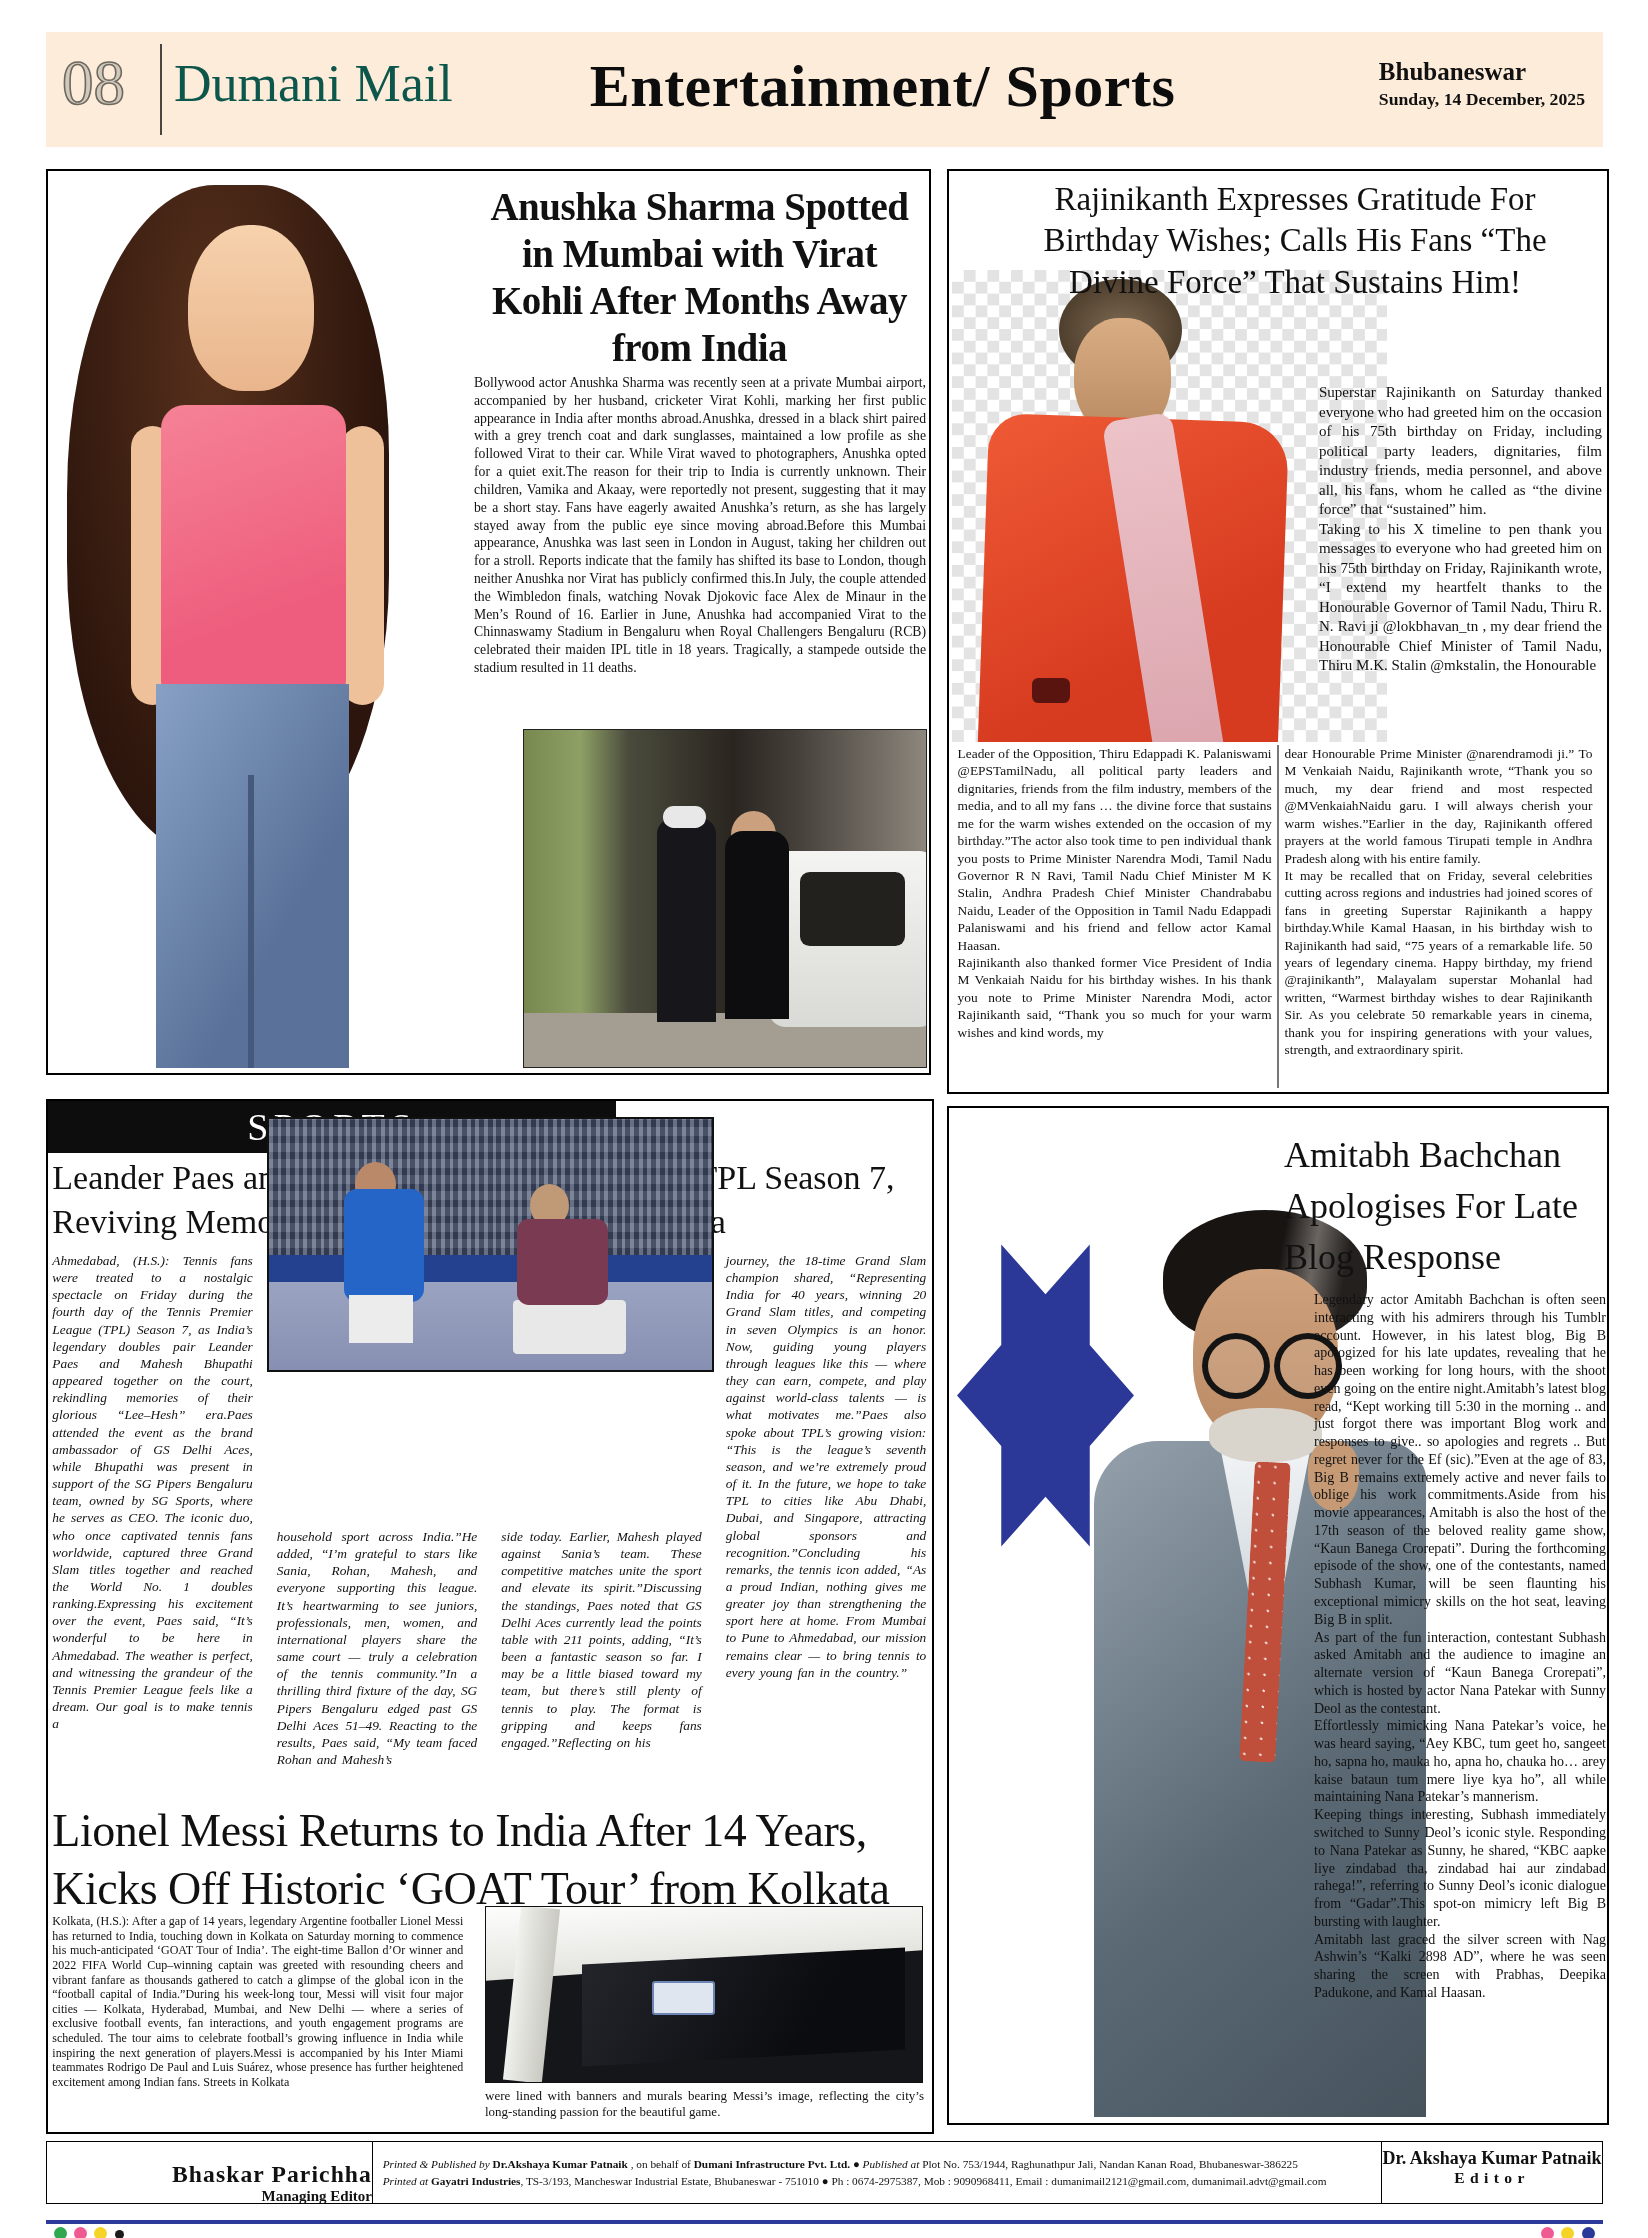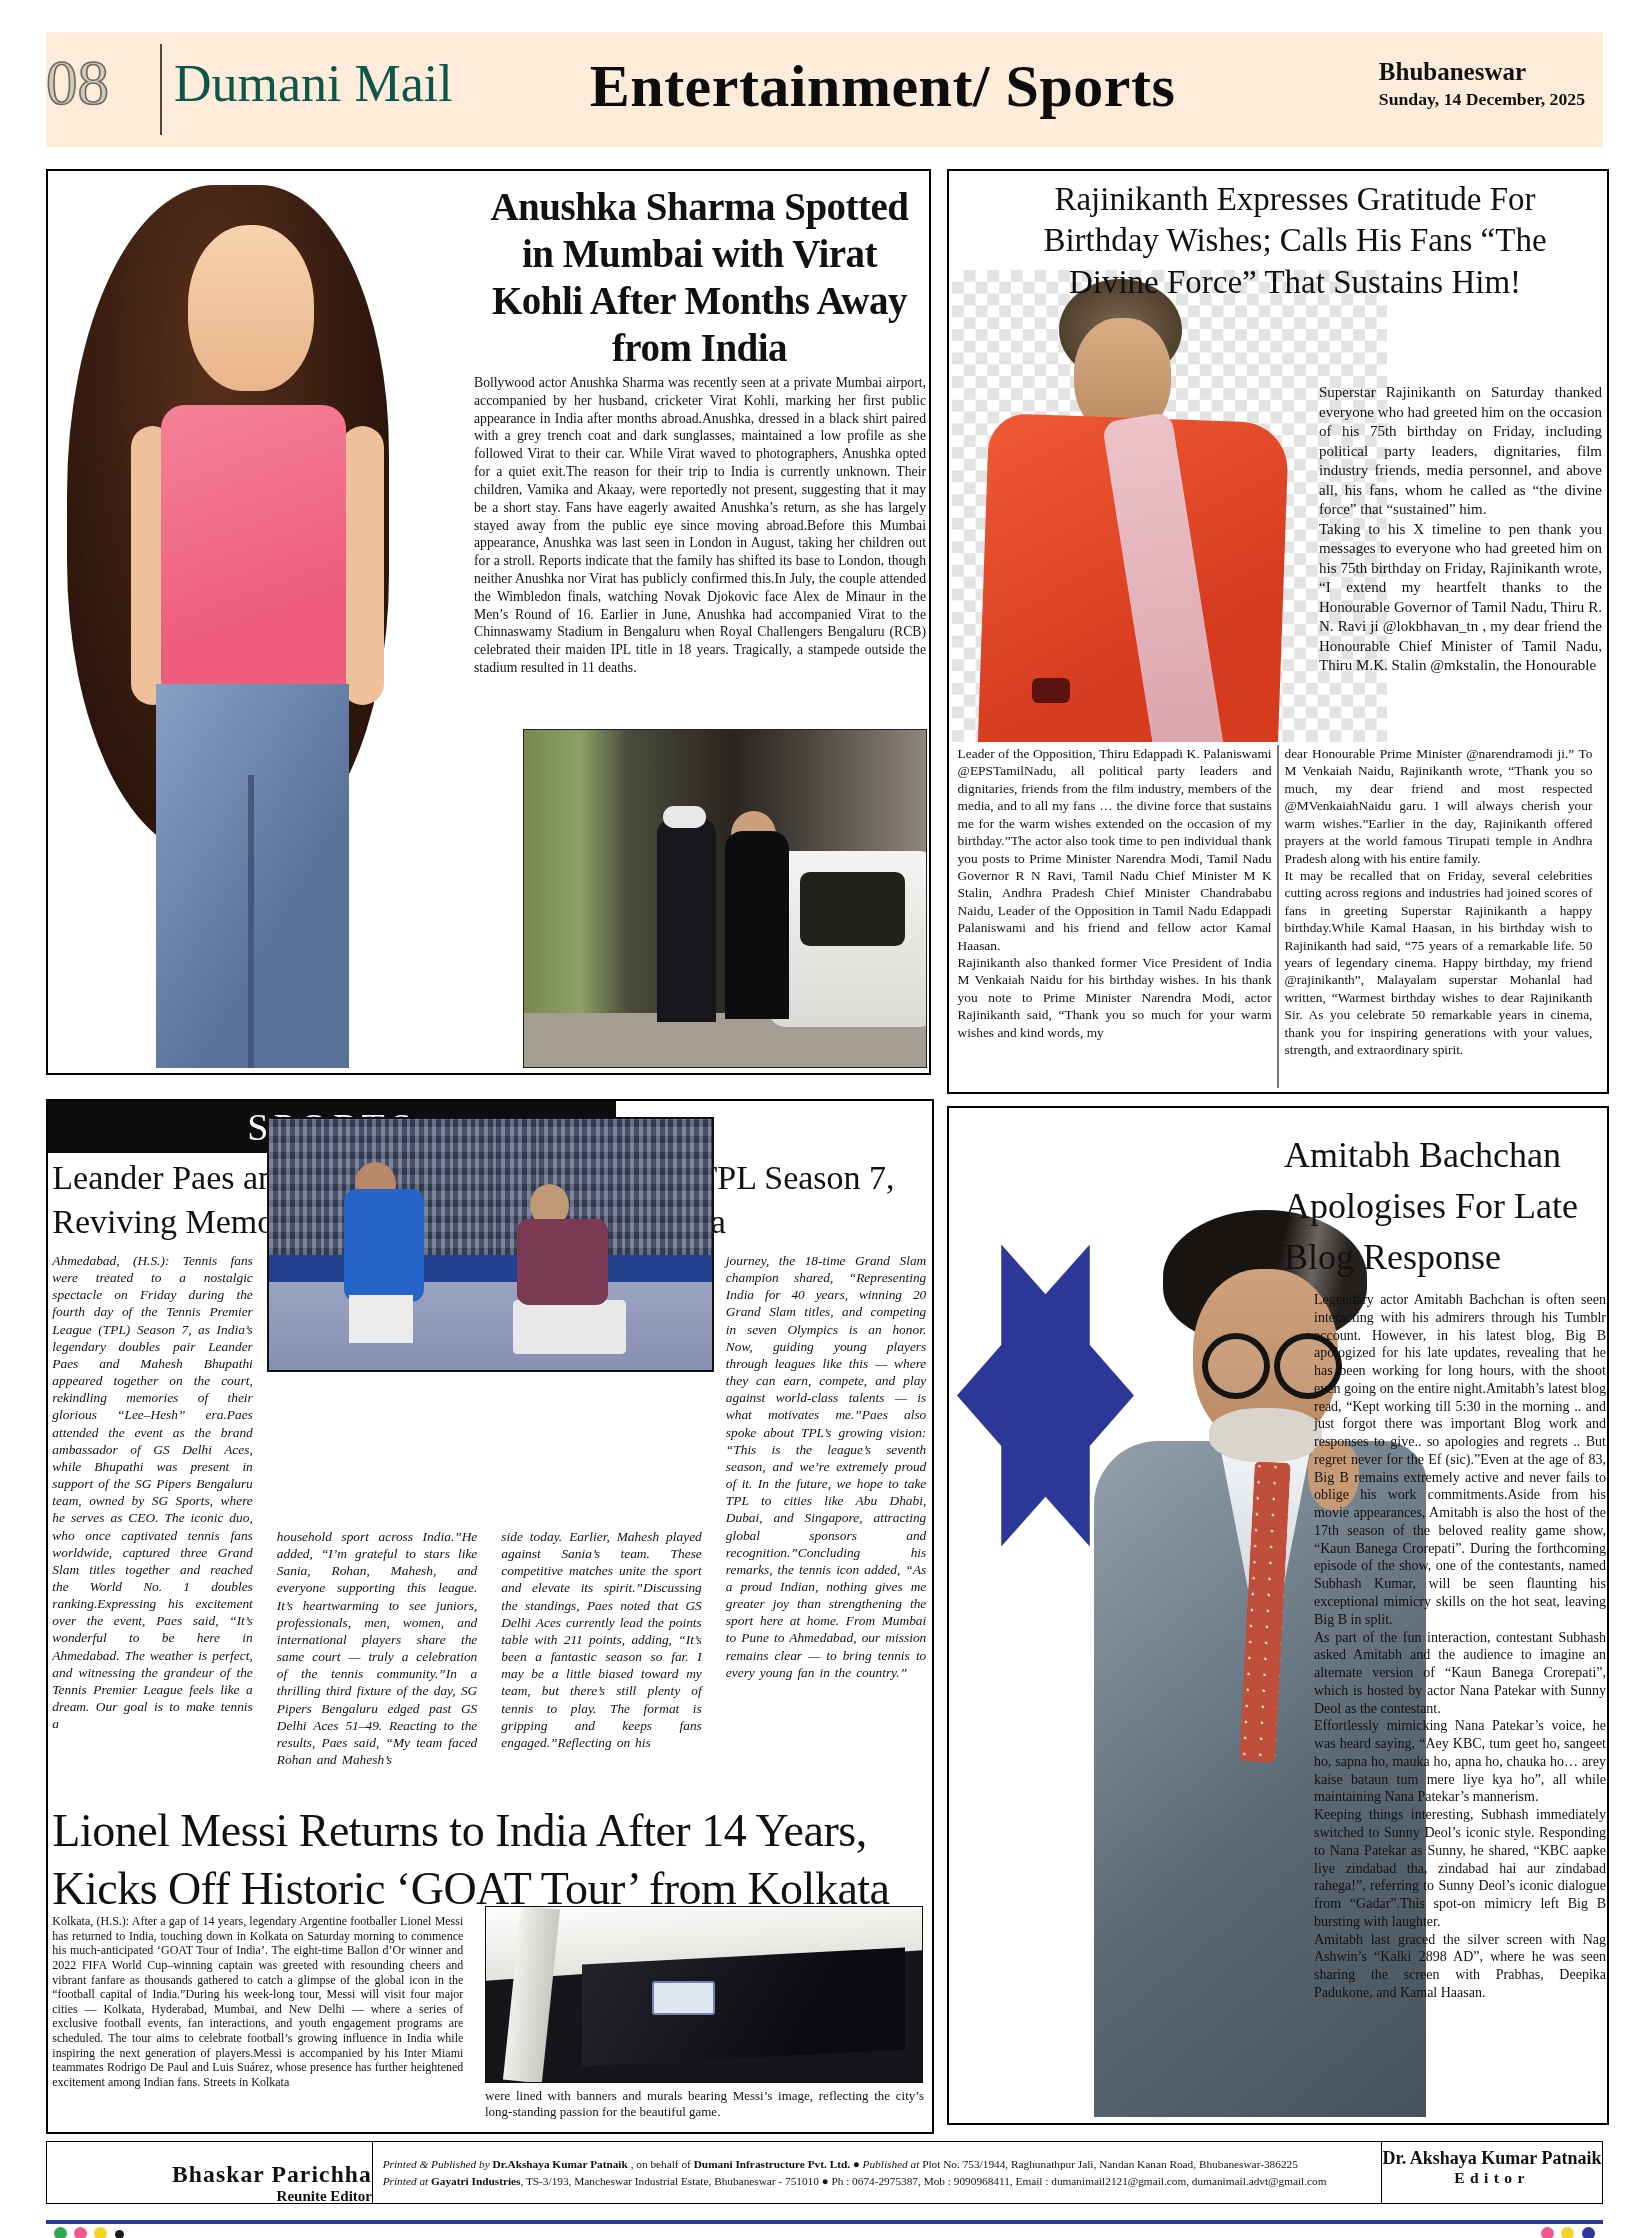--- a/index.html
+++ b/index.html
@@ -2,21 +2,21 @@
 <html style="font-size:8.6px"><head>
 <meta charset="utf-8">
 <style>
   html,body{margin:0;padding:0;background:#ffffff;}
   body{width:1648px;height:2239px;position:relative;font-family:"Liberation Serif",serif;color:#111;}
   .abs{position:absolute;}
   .just{text-align:justify;text-justify:inter-word;}
   .pre{white-space:pre-line;}
   
   .hdr{left:46px;top:32px;width:1557px;height:115px;background:#fdecd9;}
-  .pageno{left:0;top:20.4px;font-size:63px;font-weight:400;color:#cfc8bc;-webkit-text-stroke:1.6px #6e685e;line-height:1;}
+  .pageno{left:16px;top:20.4px;font-size:63px;font-weight:400;color:#cfc8bc;-webkit-text-stroke:1.6px #6e685e;line-height:1;}
   .hdr-div{left:114px;top:11.8px;width:1.6px;height:91px;background:#4a463f;}
   .masthead{left:128px;top:26px;font-size:52px;font-weight:400;color:#0d564b;line-height:1;}
   .section-title{left:429px;top:11.8px;width:815px;font-size:60px;font-weight:700;color:#0d0d0d;line-height:1.4;text-align:center;letter-spacing:0.5px;}
   .hdr-right{right:18px;top:26px;text-align:left;}
   .hdr-city{font-size:25px;font-weight:700;line-height:1.1;}
   .hdr-date{font-size:17.7px;font-weight:700;line-height:1.5;}
   
   .box{border:2.1px solid #000;background:#fff;}
   
   .anushka-box{left:46px;top:169px;width:881px;height:902px;}
@@ -221,21 +221,21 @@
   <div class="abs amitabh-body just pre">Legendary actor Amitabh Bachchan is often seen interacting with his admirers through his Tumblr account. However, in his latest blog, Big B apologized for his late updates, revealing that he has been working for long hours, with the shoot even going on the entire night.Amitabh’s latest blog read, “Kept working till 5:30 in the morning .. and just forgot there was important Blog work and responses to give.. so apologies and regrets .. But regret never for the Ef (sic).”Even at the age of 83, Big B remains extremely active and never fails to oblige his work commitments.Aside from his movie appearances, Amitabh is also the host of the 17th season of the beloved reality game show, “Kaun Banega Crorepati”. During the forthcoming episode of the show, one of the contestants, named Subhash Kumar, will be seen flaunting his exceptional mimicry skills on the hot seat, leaving Big B in split.
 As part of the fun interaction, contestant Subhash asked Amitabh and the audience to imagine an alternate version of “Kaun Banega Crorepati”, which is hosted by actor Nana Patekar with Sunny Deol as the contestant.
 Effortlessly mimicking Nana Patekar’s voice, he was heard saying, “Aey KBC, tum geet ho, sangeet ho, sapna ho, mauka ho, apna ho, chauka ho… arey kaise bataun tum mere liye kya ho”, all while maintaining Nana Patekar’s mannerism.
 Keeping things interesting, Subhash immediately switched to Sunny Deol’s iconic style. Responding to Nana Patekar as Sunny, he shared, “KBC aapke liye zindabad tha, zindabad hai aur zindabad rahega!”, referring to Sunny Deol’s iconic dialogue from “Gadar”.This spot-on mimicry left Big B bursting with laughter.
 Amitabh last graced the silver screen with Nag Ashwin’s “Kalki 2898 AD”, where he was seen sharing the screen with Prabhas, Deepika Padukone, and Kamal Haasan.</div>
 </div>
 
 <div class="abs footer">
   <div class="f-cell f-left">
     <div class="f-left-name">Bhaskar  Parichha</div>
-    <div class="f-left-role">Reunite Editor</div>
+    <div class="f-left-role">Managing Editor</div>
   </div>
   <div class="f-cell f-mid">
     <div class="f-line"><i>Printed &amp; Published by </i><b>Dr.Akshaya Kumar Patnaik </b><span>, on behalf of </span><b>Dumani Infrastructure Pvt. Ltd.</b><span> ● </span><i>Published at </i><span>Plot No. 753/1944, Raghunathpur Jali, Nandan Kanan Road, Bhubaneswar-386225</span></div>
     <div class="f-line"><i>Printed at </i><b>Gayatri Industries</b><span>, TS-3/193, Mancheswar Industrial Estate, Bhubaneswar - 751010 ● Ph : 0674-2975387, Mob : 9090968411, Email : dumanimail2121@gmail.com, dumanimail.advt@gmail.com</span></div>
   </div>
   <div class="f-cell f-right">
     <div class="f-right-name">Dr.  Akshaya Kumar Patnaik</div>
     <div class="f-right-role">Editor</div>
   </div>
 </div>

